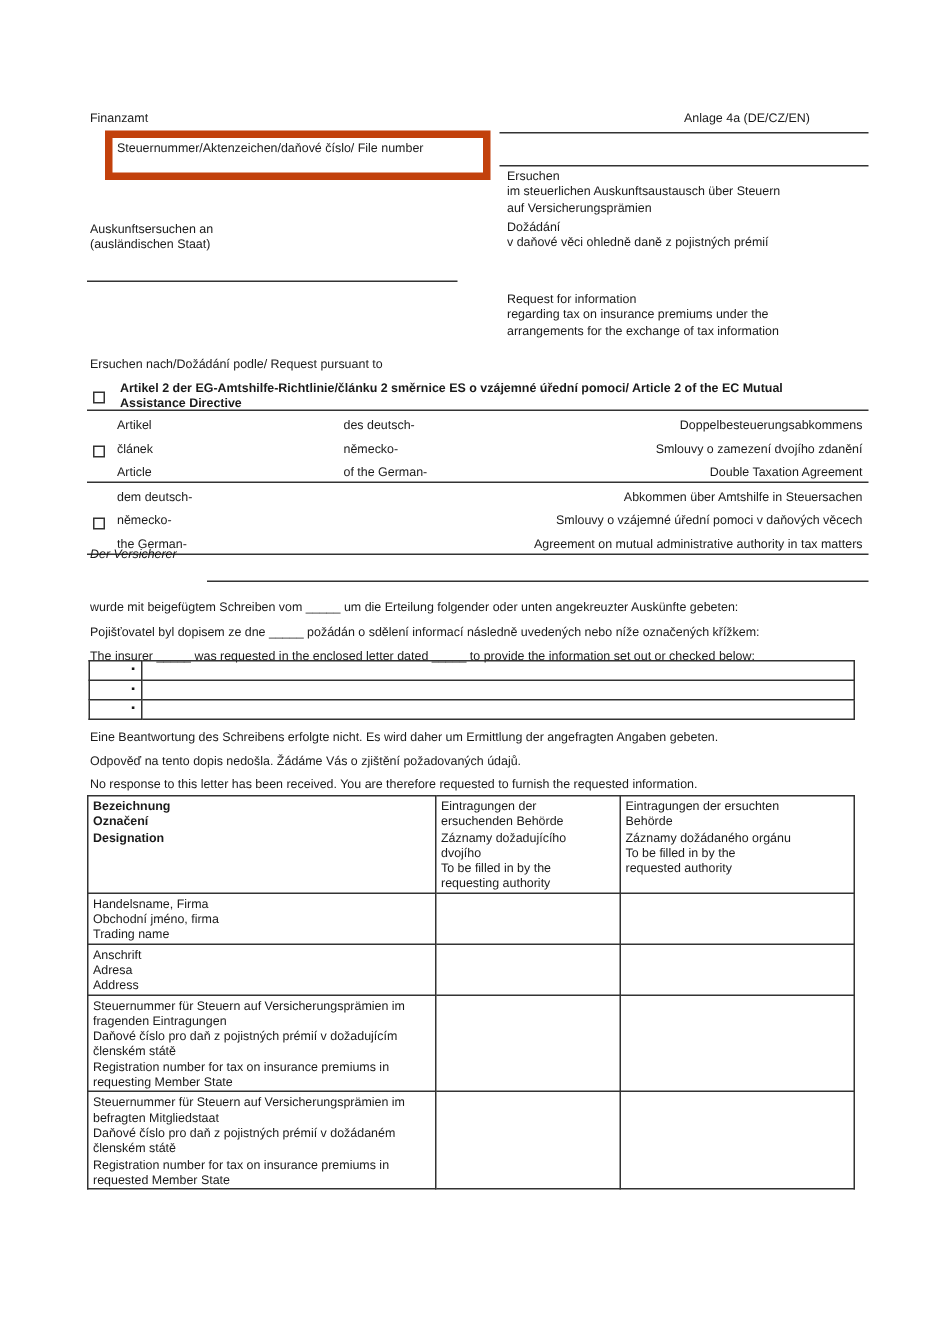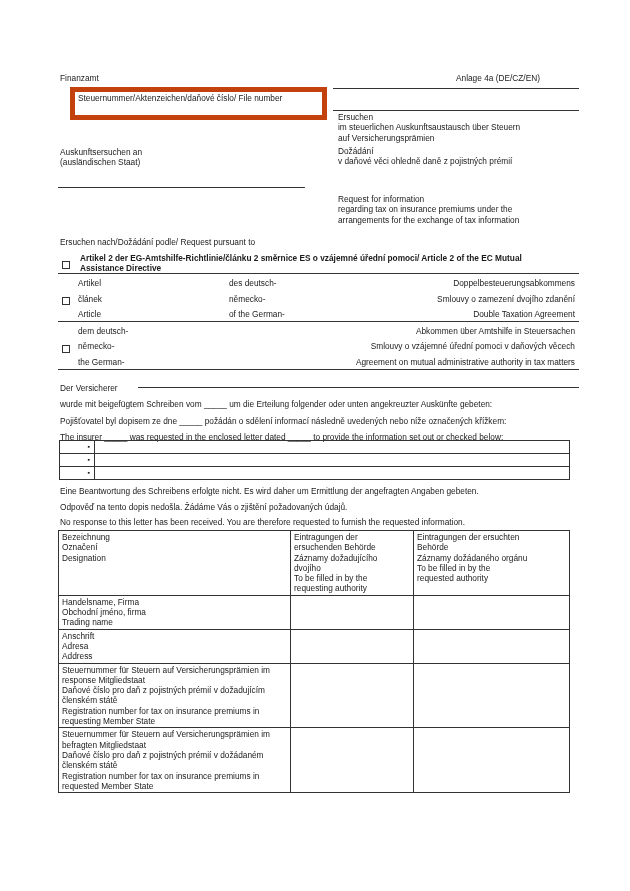--- a/index.html
+++ b/index.html
@@ -87,21 +87,21 @@
 <div class="row3" style="top:341px;">
   <span style="left:0;">německo-</span>
   <span style="right:0;">Smlouvy o vzájemné úřední pomoci v daňových věcech</span>
 </div>
 <div class="row3" style="top:357px;">
   <span style="left:0;">the German-</span>
   <span style="right:0;">Agreement on mutual administrative authority in tax matters</span>
 </div>
 <div class="hline" style="left:58px;top:369px;width:521px;"></div>
 
-<div class="abs" style="left:60px;top:383px;">Der Versicherer</div>
+<div class="abs" style="left:60px;top:364px;font-style:italic;">Der Versicherer</div>
 <div class="hline" style="left:138px;top:387px;width:441px;"></div>
 
 <div class="abs lines" style="left:60px;top:396px;line-height:16.5px;">
   <div>wurde mit beigefügtem Schreiben vom _____ um die Erteilung folgender oder unten angekreuzter Auskünfte gebeten:</div>
   <div>Pojišťovatel byl dopisem ze dne _____ požádán o sdělení informací následně uvedených nebo níže označených křížkem:</div>
   <div>The insurer _____ was requested in the enclosed letter dated _____ to provide the information set out or checked below:</div>
 </div>
 
 <table class="bul">
   <tbody>
@@ -122,21 +122,21 @@
 
 <div class="abs lines" style="left:60px;top:484px;line-height:15.5px;">
   <div>Eine Beantwortung des Schreibens erfolgte nicht. Es wird daher um Ermittlung der angefragten Angaben gebeten.</div>
   <div>Odpověď na tento dopis nedošla. Žádáme Vás o zjištění požadovaných údajů.</div>
   <div>No response to this letter has been received. You are therefore requested to furnish the requested information.</div>
 </div>
 
 <table class="main">
   <tbody>
       <tr>
-    <td class="c1" style="height:58px;">
+    <td class="c1" style="height:58px;font-weight:bold;">
       <div>Bezeichnung</div>
           <div>Označení</div>
           <div>Designation</div>
     </td>
     <td class="c2">
       <div>Eintragungen der</div>
           <div>ersuchenden Behörde</div>
           <div>Záznamy dožadujícího</div>
           <div>dvojího</div>
           <div>To be filled in by the</div>
@@ -164,21 +164,21 @@
           <div>Anschrift</div>
           <div>Adresa</div>
           <div>Address</div>
         </td>
     <td></td>
     <td></td>
   </tr>
   <tr>
     <td class="c1">
           <div>Steuernummer für Steuern auf Versicherungsprämien im</div>
-          <div>response Mitgliedstaat</div>
+          <div>fragenden Eintragungen</div>
           <div>Daňové číslo pro daň z pojistných prémií v dožadujícím</div>
           <div>členském státě</div>
           <div>Registration number for tax on insurance premiums in</div>
           <div>requesting Member State</div>
         </td>
     <td></td>
     <td></td>
   </tr>
   <tr>
     <td class="c1">

